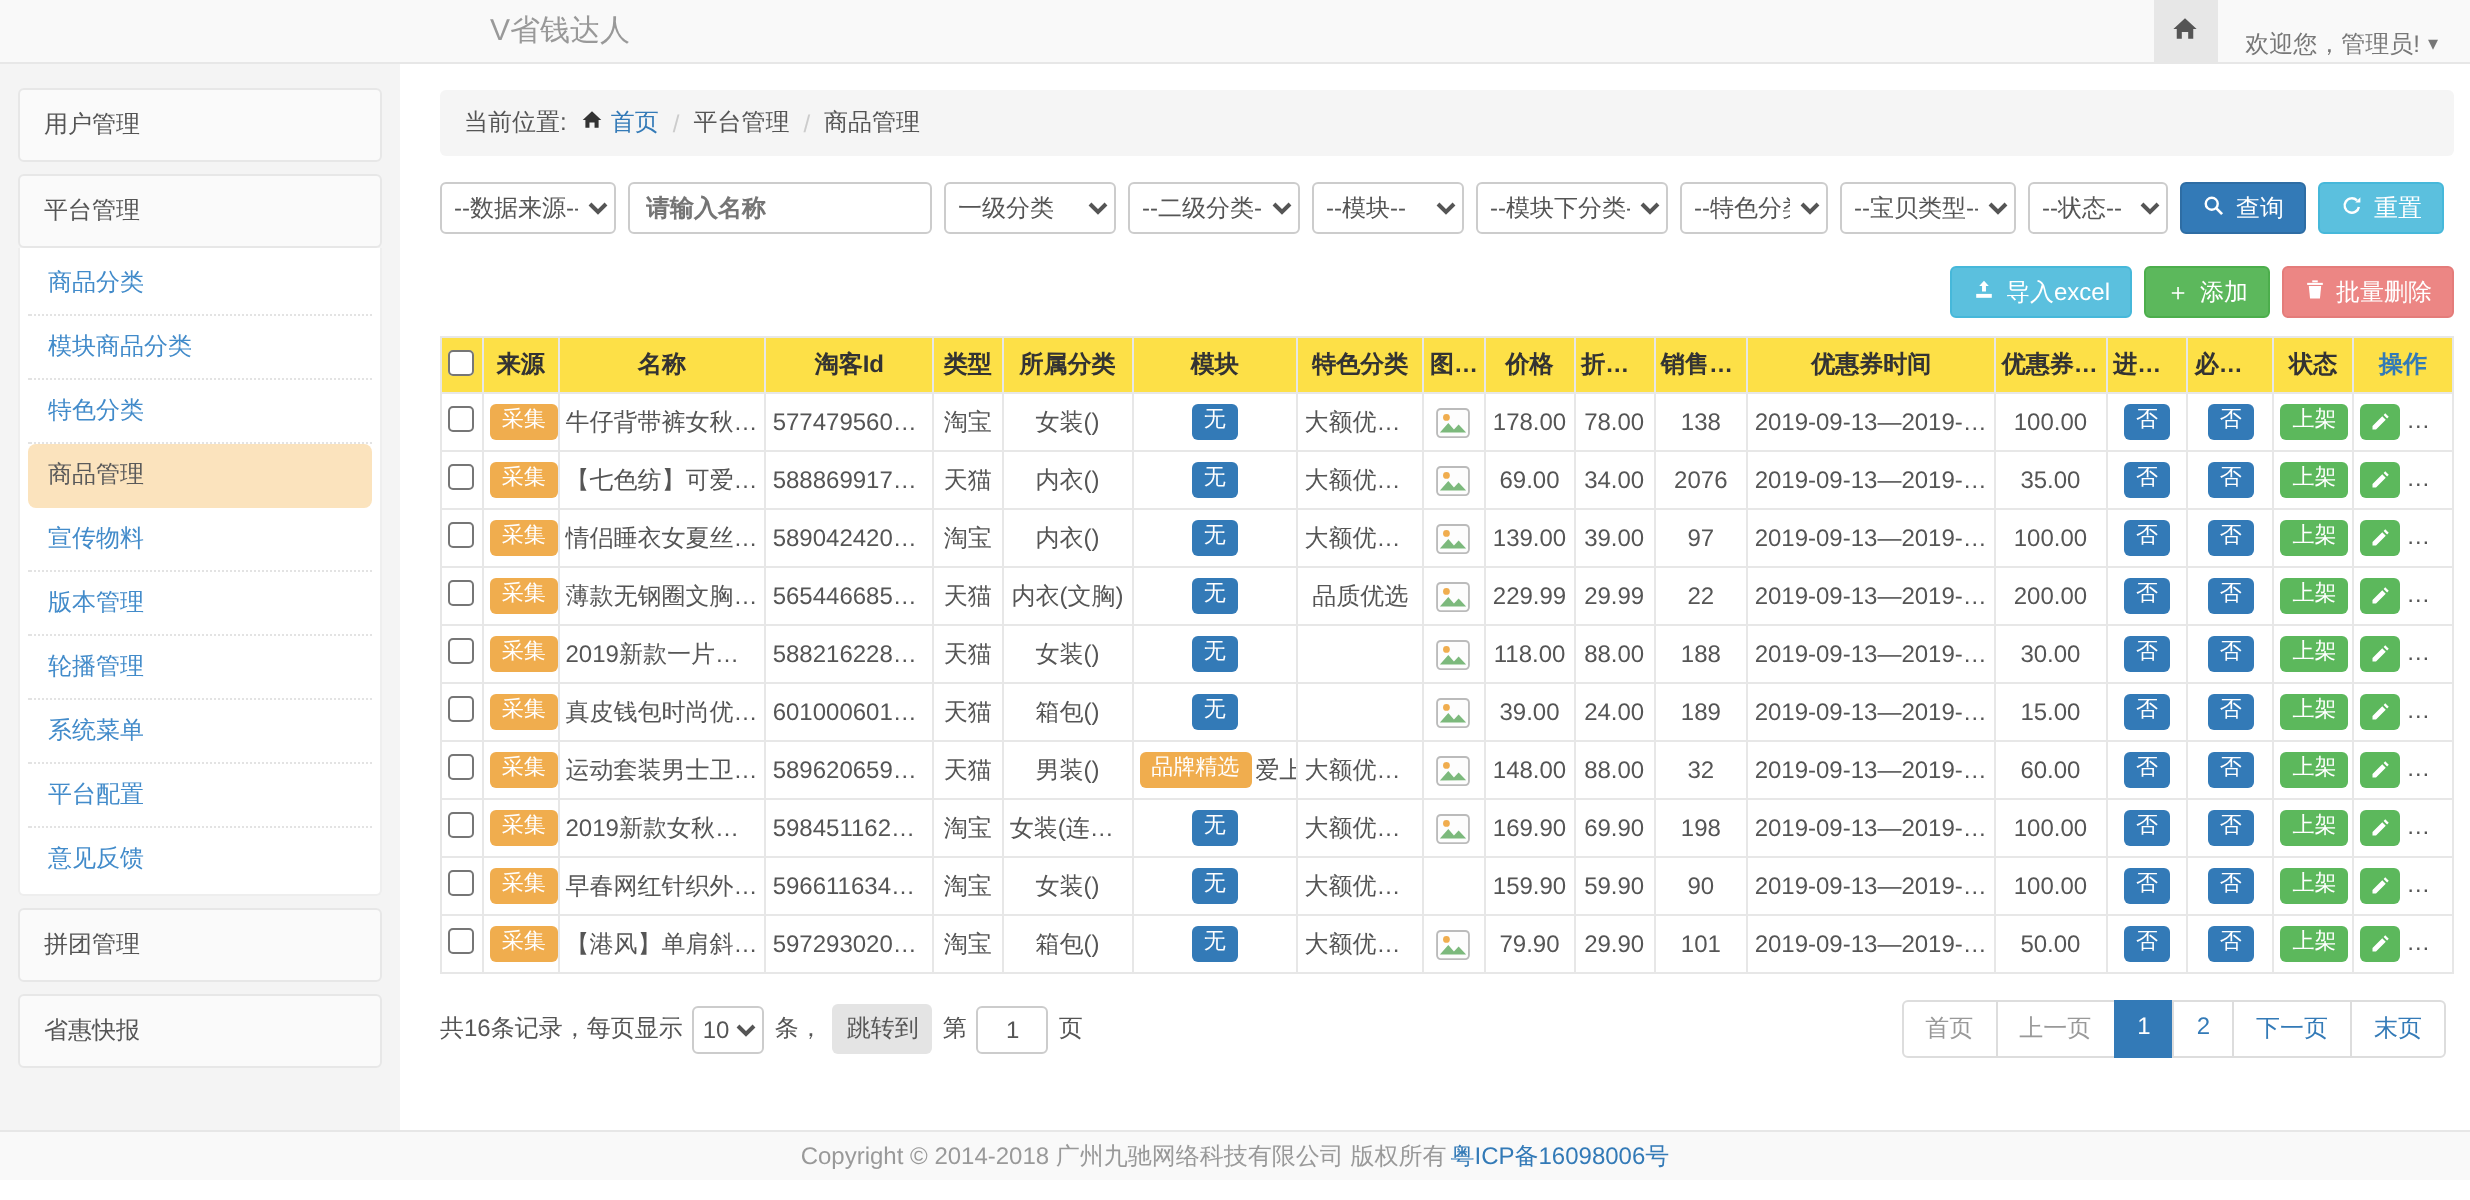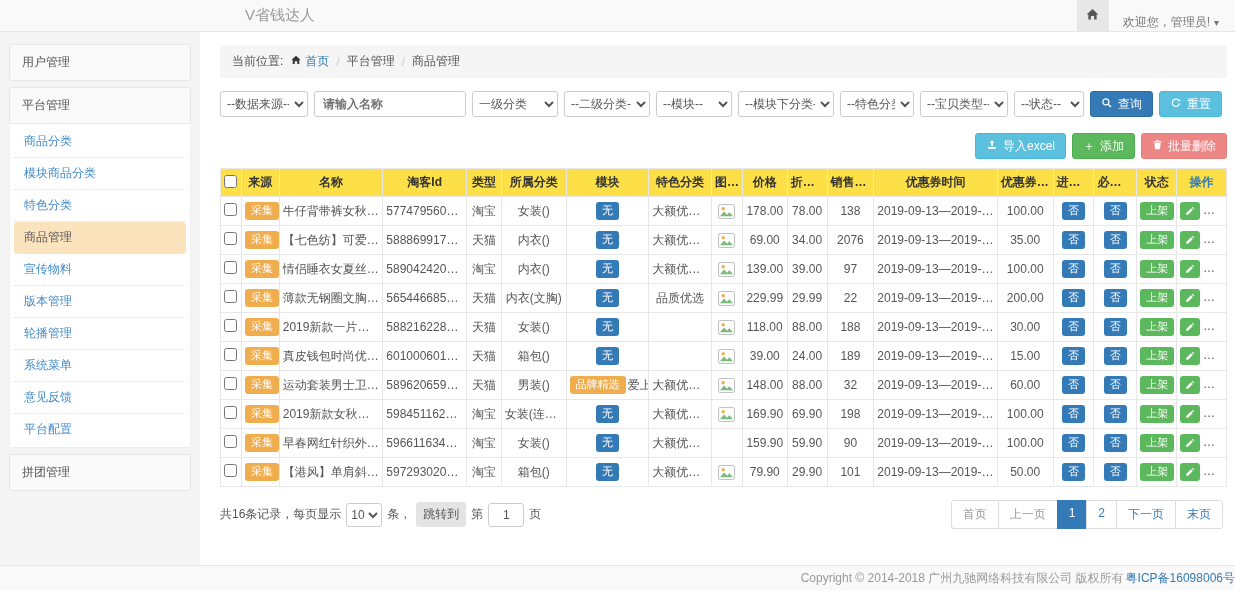--- a/index.html
+++ b/index.html
@@ -88,21 +88,21 @@
   .pager { margin-left:auto; display:flex; margin-right:4px; }
   .page-btn { border:1px solid #ddd; background:#fff; color:#337ab7; padding:5px 11px;
     cursor:pointer; margin-left:-1px; }
   .page-btn:first-child { border-radius:3px 0 0 3px; margin-left:0; }
   .page-btn:last-child { border-radius:0 3px 3px 0; }
   .page-btn.muted { color:#999; }
   .page-btn.active { background:#337ab7; border-color:#337ab7; color:#fff; }
 
   
   .footer { height:25px; background:#f9f9f9; border-top:1px solid #e7e7e7;
-    display:flex; align-items:center; justify-content:flex-end; color:#999; gap:2px; }
+    display:flex; align-items:center; justify-content:center; color:#999; gap:2px; }
   .footer a { color:#337ab7; text-decoration:none; cursor:pointer; }
 </style>
 </head>
 <body>
 
 <div class="topbar">
   <div class="brand">V省钱达人</div>
   <div class="topbar-right">
     <div class="home-btn">
       <span>
@@ -129,26 +129,29 @@
           <div class="sb-header">平台管理</div>
           <div class="sb-sub">
             <div class="sb-item">商品分类</div>
             <div class="sb-item">模块商品分类</div>
             <div class="sb-item">特色分类</div>
             <div class="sb-item active">商品管理</div>
             <div class="sb-item">宣传物料</div>
             <div class="sb-item">版本管理</div>
             <div class="sb-item">轮播管理</div>
             <div class="sb-item">系统菜单</div>
+            <div class="sb-item">平台配置</div>
             <div class="sb-item">意见反馈</div>
-            <div class="sb-item">平台配置</div>
           </div>
         </div>
         <div class="sb-group">
           <div class="sb-header">拼团管理</div>
+        </div>
+        <div class="sb-group">
+          <div class="sb-header">省惠快报</div>
         </div>
       </div>
   </div>
 
   <div class="main">
 
     <div class="breadcrumb-bar">
       <span>当前位置:</span>
       <span class="bc-link">
         <span>

